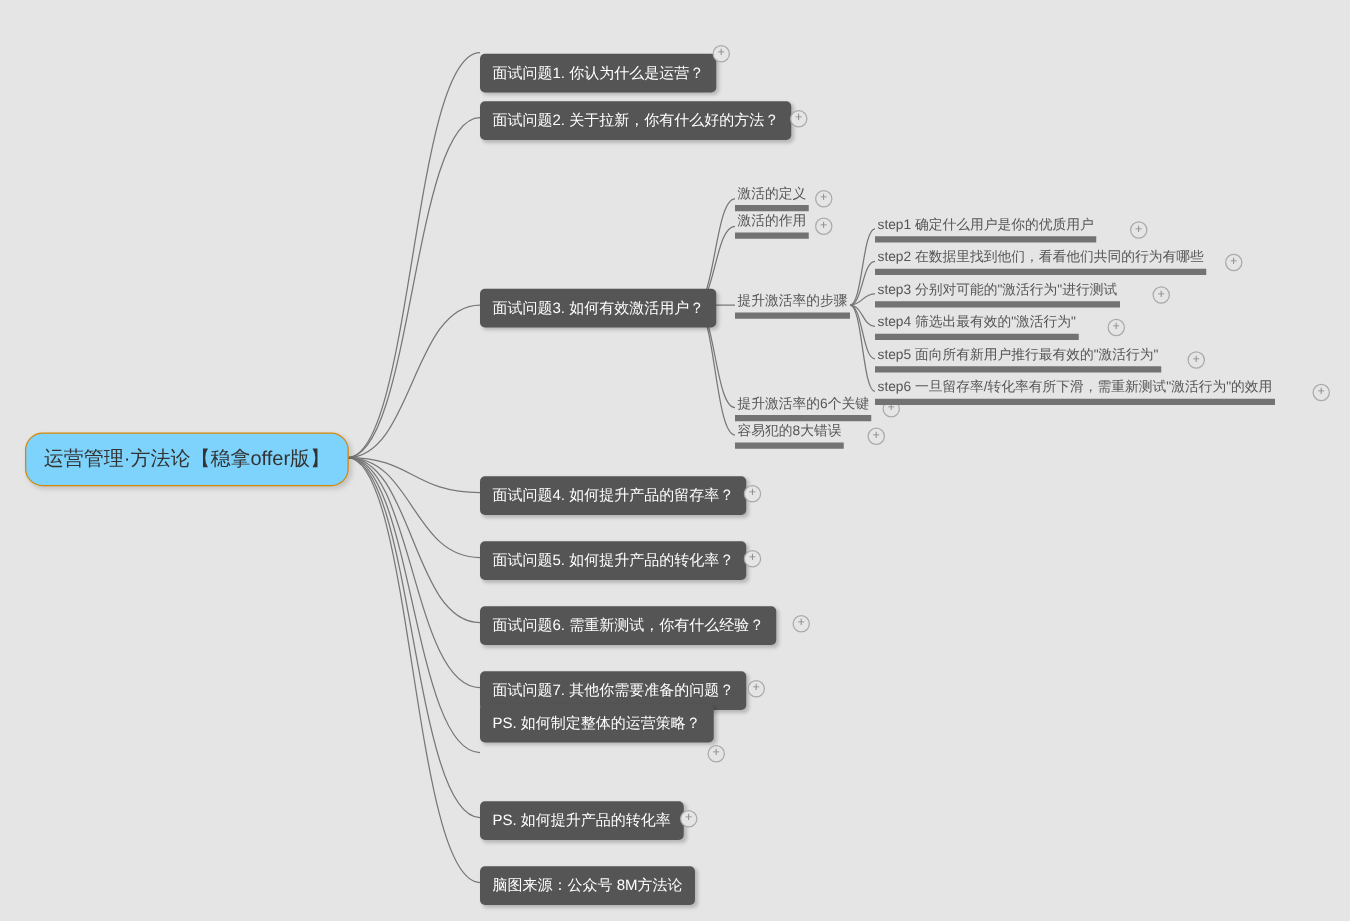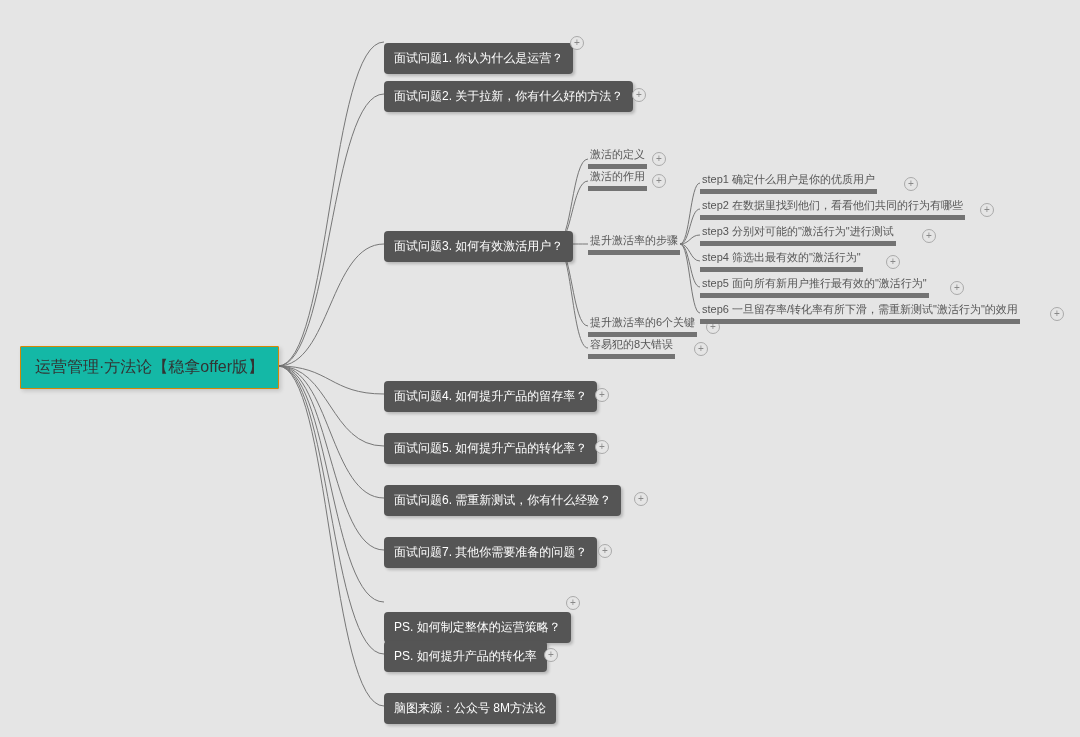--- a/index.html
+++ b/index.html
@@ -16,25 +16,25 @@
     position: absolute;
     top: 0; left: 0;
     width: 1080px; height: 737px;
     pointer-events: none;
   }
   .node {
     position: absolute;
     box-sizing: border-box;
   }
   .root {
-    background: #14b8a6;
+    background: #7dd3fc;
     color: #333;
     font-size: 16px;
     border: 1px solid #d48806;
-    border-radius: 1px;
+    border-radius: 14px;
     padding: 10px 14px;
     box-shadow: 2px 2px 4px rgba(0,0,0,0.15);
   }
   .pill {
     background: #555;
     color: #fff;
     font-size: 12px;
     border-radius: 4px;
     padding: 7px 10px;
     box-shadow: 2px 2px 3px rgba(0,0,0,0.2);
@@ -124,21 +124,21 @@
 <div class="node pill" style="left:384px; top:485px;">
   <span>面试问题6. 需重新测试，你有什么经验？</span>
 </div>
 <div class="expander" style="left:634px; top:492px;">+</div>
 
 <div class="node pill" style="left:384px; top:537px;">
   <span>面试问题7. 其他你需要准备的问题？</span>
 </div>
 <div class="expander" style="left:598px; top:544px;">+</div>
 
-<div class="node pill" style="left:384px; top:612px;">
+<div class="node pill" style="left:384px; top:563px;">
   <span>PS. 如何制定整体的运营策略？</span>
 </div>
 <div class="expander" style="left:566px; top:596px;">+</div>
 
 <div class="node pill" style="left:384px; top:641px;">
   <span>PS. 如何提升产品的转化率</span>
 </div>
 <div class="expander" style="left:544px; top:648px;">+</div>
 
 <div class="node pill" style="left:384px; top:693px;">

